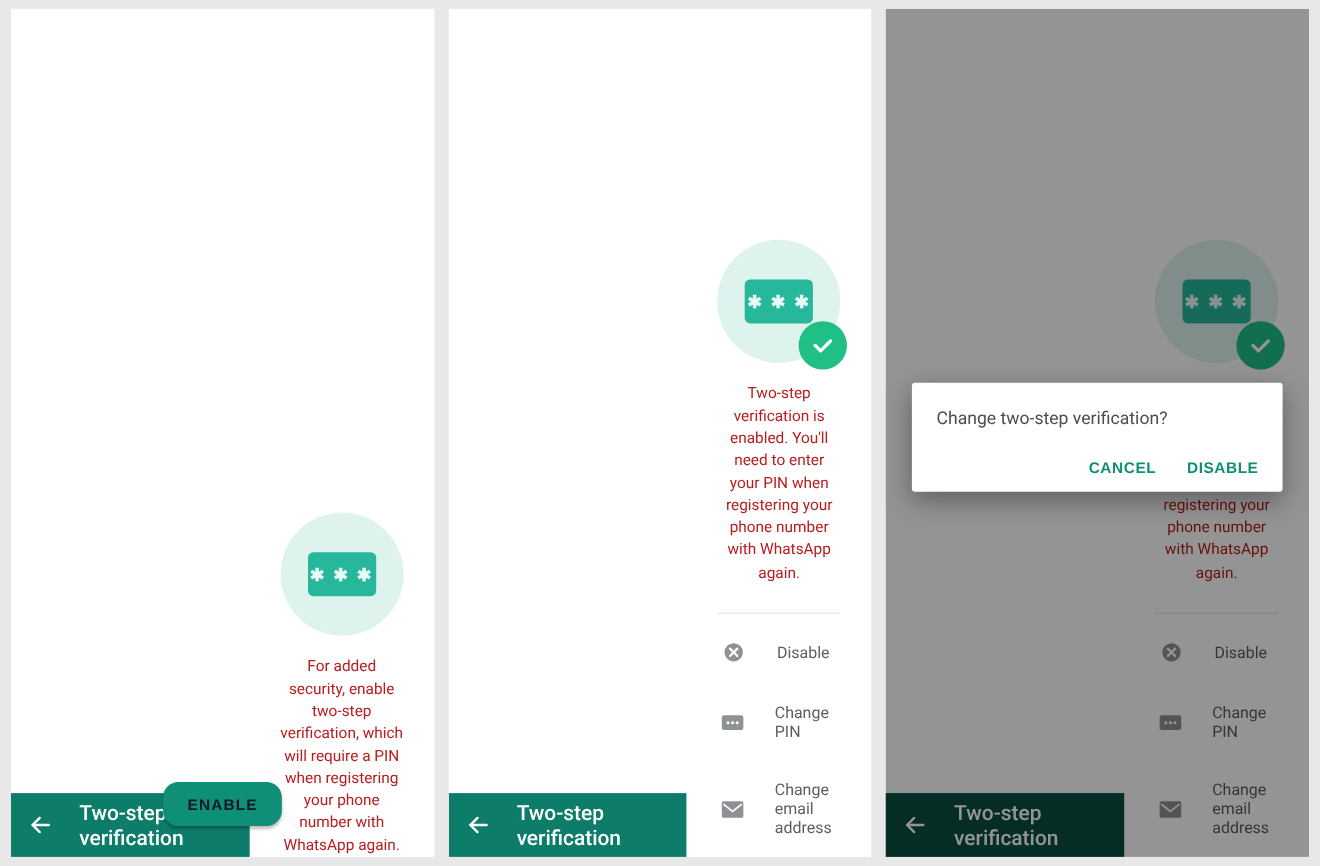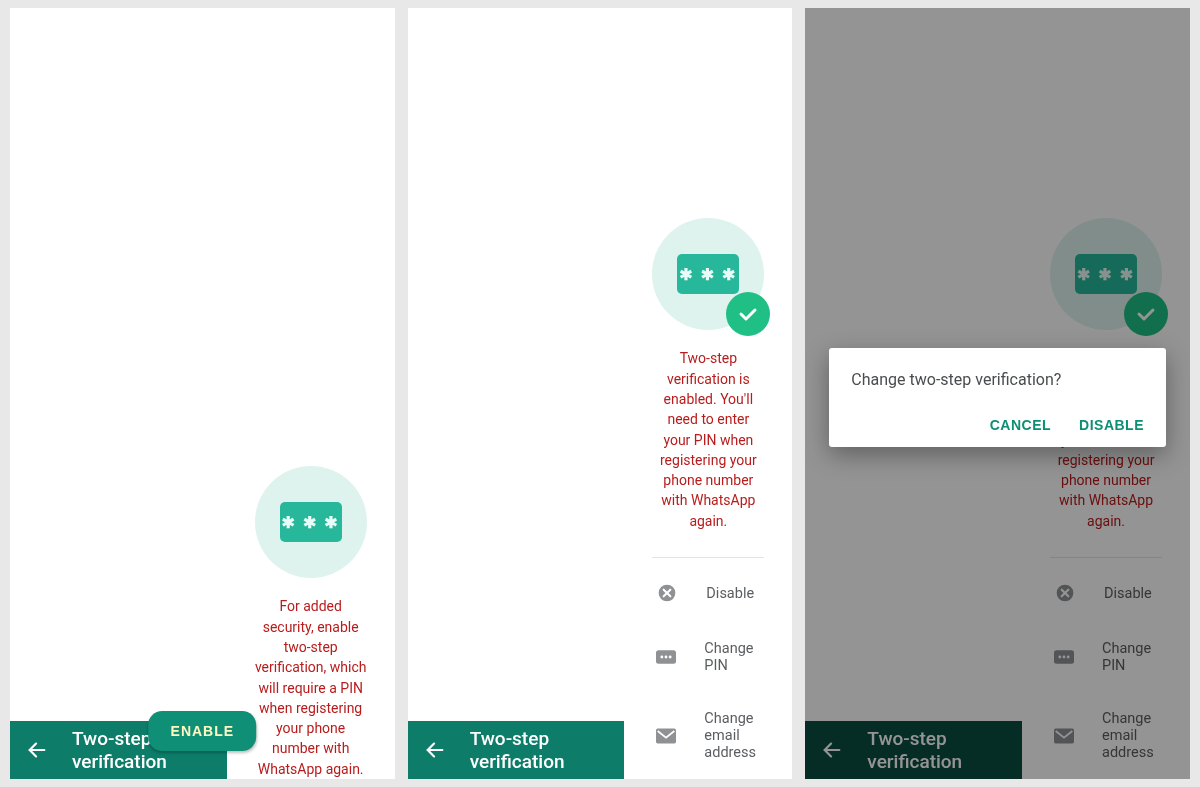--- a/index.html
+++ b/index.html
@@ -112,21 +112,21 @@
   .option .opt-label {
     color: #5b5e61;
     font-size: 14.5px;
   }
   .enable-btn {
     position: absolute;
     bottom: 28px;
     left: 50%;
     transform: translateX(-50%);
     background: #0f8f76;
-    color: #fef9c3;
+    color: #0f172a;
     border: none;
     border-radius: 14px;
     padding: 12px 22px;
     font-size: 14px;
     font-weight: 600;
     letter-spacing: 1px;
     cursor: pointer;
     box-shadow: 0 2px 3px rgba(0,0,0,0.25);
   }
 

